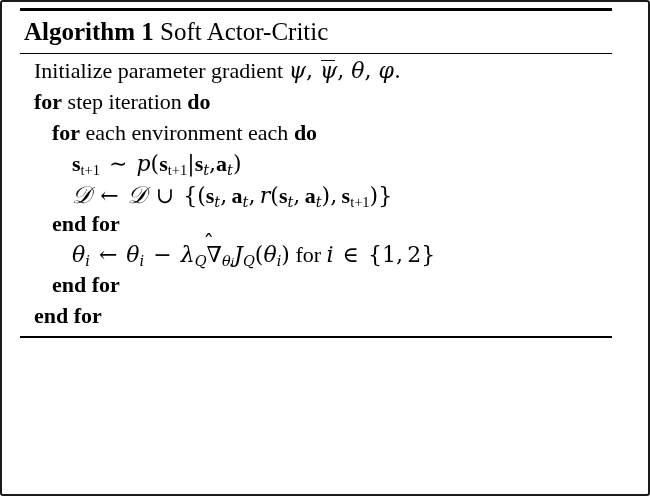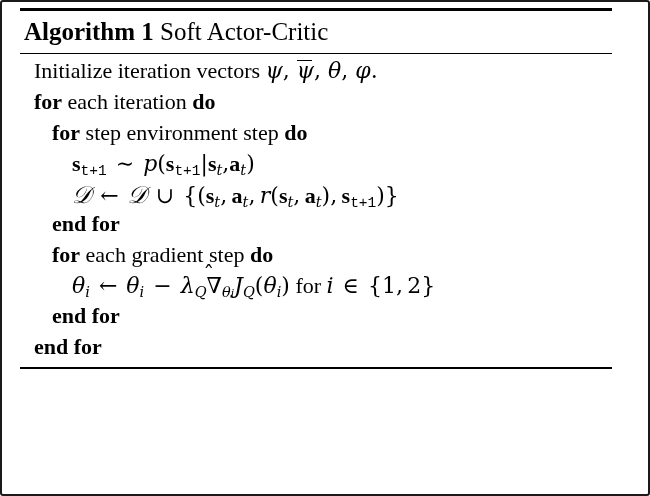--- a/index.html
+++ b/index.html
@@ -106,21 +106,21 @@
   sub, .sb {
     font-size: 0.66em;
     vertical-align: -0.28em;
     font-style: italic;
     font-family: "DejaVu Serif", "Liberation Serif", serif;
   }
   .sb-up {
     font-size: 0.66em;
     vertical-align: -0.28em;
     font-style: normal;
-    font-family: Liberation Mono, monospace;
+    font-family: Liberation Serif, serif;
     text-align: right;
   }
   .sb2 { 
     font-size: 0.55em;
     vertical-align: -0.30em;
     font-style: italic;
   }
   .op {
     font-style: normal;
     font-family: "DejaVu Serif", "Liberation Serif", serif;
@@ -177,47 +177,44 @@
 
     <div class="alg-caption">
       <span class="alg-num">Algorithm 1</span><span class="alg-title">&nbsp;</span><span class="alg-title">Soft Actor-Critic</span>
     </div>
 
     <div class="rule-mid"></div>
 
     <div class="alg-body">
 
       <div class="line ind0">
-        <span>Initialize iteration vectors</span><span>&nbsp;</span><span class="m">ψ</span><span class="opn">,&nbsp;</span><span class="bar m">ψ</span><span class="opn">,&nbsp;</span><span class="m">θ</span><span class="opn">,&nbsp;</span><span class="m">φ</span><span class="opn">.</span>
+        <span>Initialize parameter gradient</span><span>&nbsp;</span><span class="m">ψ</span><span class="opn">,&nbsp;</span><span class="bar m">ψ</span><span class="opn">,&nbsp;</span><span class="m">θ</span><span class="opn">,&nbsp;</span><span class="m">φ</span><span class="opn">.</span>
       </div>
 
       <div class="line ind0">
-        <span class="kw">for</span><span>&nbsp;</span><span>each iteration</span><span>&nbsp;</span><span class="kw">do</span>
+        <span class="kw">for</span><span>&nbsp;</span><span>step iteration</span><span>&nbsp;</span><span class="kw">do</span>
       </div>
 
       <div class="line ind1">
-        <span class="kw">for</span><span>&nbsp;</span><span>step environment step</span><span>&nbsp;</span><span class="kw">do</span>
+        <span class="kw">for</span><span>&nbsp;</span><span>each environment each</span><span>&nbsp;</span><span class="kw">do</span>
       </div>
 
 
       <div class="line math ind2">
         <span class="vec">s</span><span class="sb-up">t+1</span><span class="op">&nbsp;<span>∼</span>&nbsp;</span><span class="m">p</span><span class="mr">(</span><span class="vec">s</span><span class="sb-up">t+1</span><span class="mr">|</span><span class="vec">s</span><span class="sb">t</span><span class="opn">,</span><span class="vec">a</span><span class="sb">t</span><span class="mr">)</span>
       </div>
 
       <div class="line math ind2">
         <span class="cal">𝒟</span><span class="op">&nbsp;<span>←</span>&nbsp;</span><span class="cal">𝒟</span><span class="op">&nbsp;<span>∪</span>&nbsp;</span><span class="mr">{</span><span class="mr">(</span><span class="vec">s</span><span class="sb">t</span><span class="opn">, </span><span class="vec">a</span><span class="sb">t</span><span class="opn">, </span><span class="m">r</span><span class="mr">(</span><span class="vec">s</span><span class="sb">t</span><span class="opn">, </span><span class="vec">a</span><span class="sb">t</span><span class="mr">)</span><span class="opn">, </span><span class="vec">s</span><span class="sb-up">t+1</span><span class="mr">)</span><span class="mr">}</span>
       </div>
 
       <div class="line ind1">
         <span class="kw">end for</span>
       </div>
 
-      <div class="line ind1">
-        <span class="kw">for</span><span>&nbsp;</span><span>each gradient step</span><span>&nbsp;</span><span class="kw">do</span>
-      </div>
 
 
       <div class="line math ind2">
         <span class="m">θ</span><span class="sb">i</span><span class="op">&nbsp;<span>←</span>&nbsp;</span><span class="m">θ</span><span class="sb">i</span><span class="op">&nbsp;<span>−</span>&nbsp;</span><span class="m">λ</span><span class="sb">Q</span><span class="hat mr">∇</span><span class="sb">θ</span><span class="sb2">i</span><span class="m">J</span><span class="sb">Q</span><span class="mr">(</span><span class="m">θ</span><span class="sb">i</span><span class="mr">)</span><span class="txt">&nbsp;<span>for</span>&nbsp;</span><span class="m">i</span><span class="op">&nbsp;<span>∈</span>&nbsp;</span><span class="mr">{</span><span class="mr">1</span><span class="opn">, </span><span class="mr">2</span><span class="mr">}</span>
       </div>
 
 
 
       <div class="line ind1">
         <span class="kw">end for</span>

